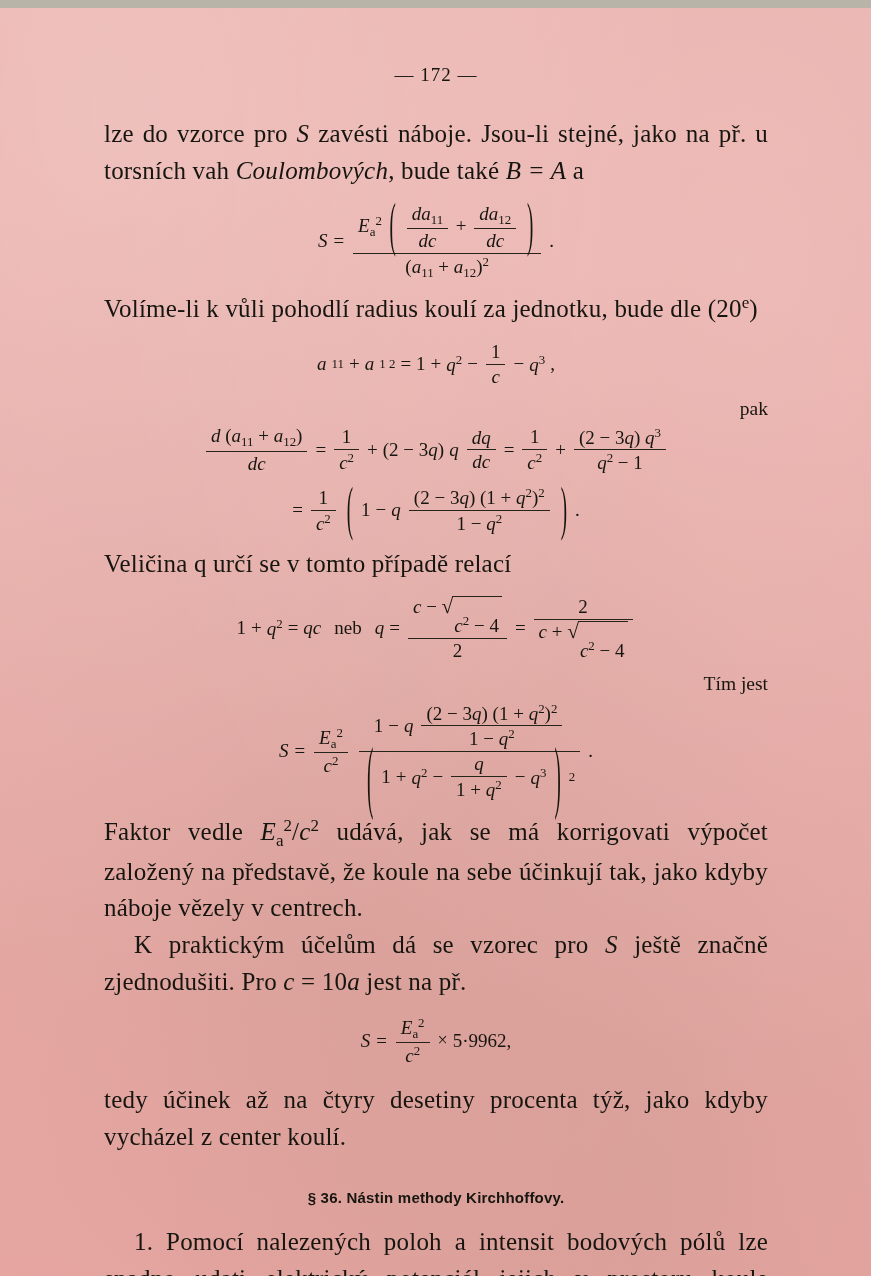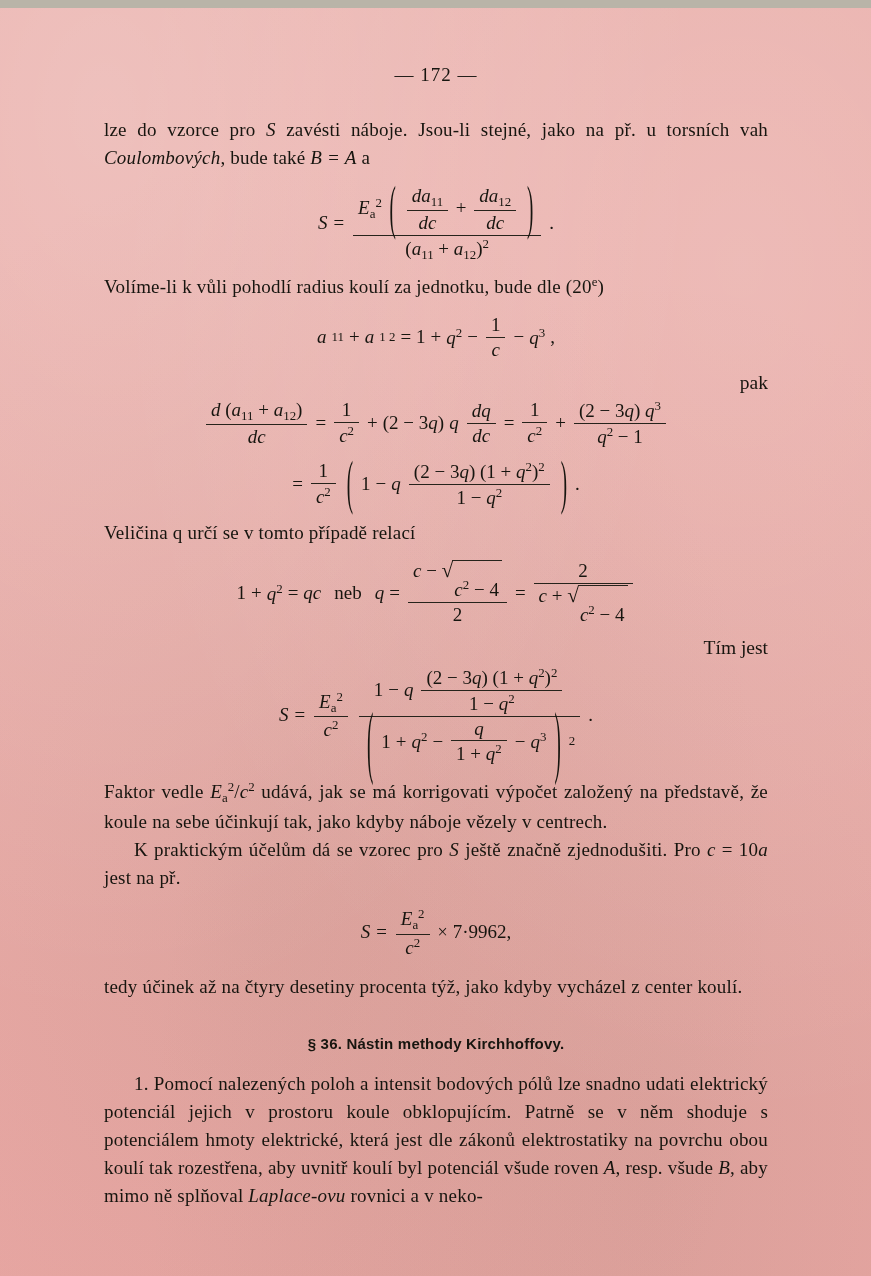--- a/index.html
+++ b/index.html
@@ -36,21 +36,21 @@
     width: 664px;
   }
   .folio {
     text-align: center;
     font-size: 19px;
     letter-spacing: 1px;
     margin-bottom: 30px;
   }
   p.para {
     margin: 0 0 0 0;
-    font-size: 19px;
+    font-size: 25px;
     line-height: 1.47;
     text-align: justify;
     text-justify: inter-word;
     letter-spacing: 0.2px;
   }
   p.indent { text-indent: 30px; }
   .it { font-style: italic; }
   
   .eq {
     text-align: center;
@@ -345,21 +345,21 @@
 
     <div class="eq" style="margin-top:14px;">
       <span class="mrow">
         <span class="it">S =</span>
         <span class="frac">
           <span class="num"><span class="it">E</span><span class="sub">a</span><span class="sup">2</span></span>
           <span class="bar"></span>
           <span class="den"><span class="it">c</span><span class="sup">2</span></span>
         </span>
         <span class="times">×</span>
-        <span>7·9962,</span>
+        <span>5·9962,</span>
       </span>
     </div>
 
     <p class="para" style="margin-top:14px;">tedy účinek až na čtyry desetiny procenta týž, jako kdyby vycházel z center koulí.</p>
 
     <div class="section-head">§ 36. Nástin methody Kirchhoffovy.</div>
 
     <p class="para indent">1. Pomocí nalezených poloh a intensit bodových pólů lze snadno udati elektrický potenciál jejich v prostoru koule obklopujícím. Patrně se v něm shoduje s potenciálem hmoty elektrické, která jest dle zákonů elektrostatiky na povrchu obou koulí tak rozestřena, aby uvnitř koulí byl potenciál všude roven <span class="it">A</span>, resp. všude <span class="it">B</span>, aby mimo ně splňoval <span class="it">Laplace-ovu</span> rovnici a v neko-</p>
 
   </div>

